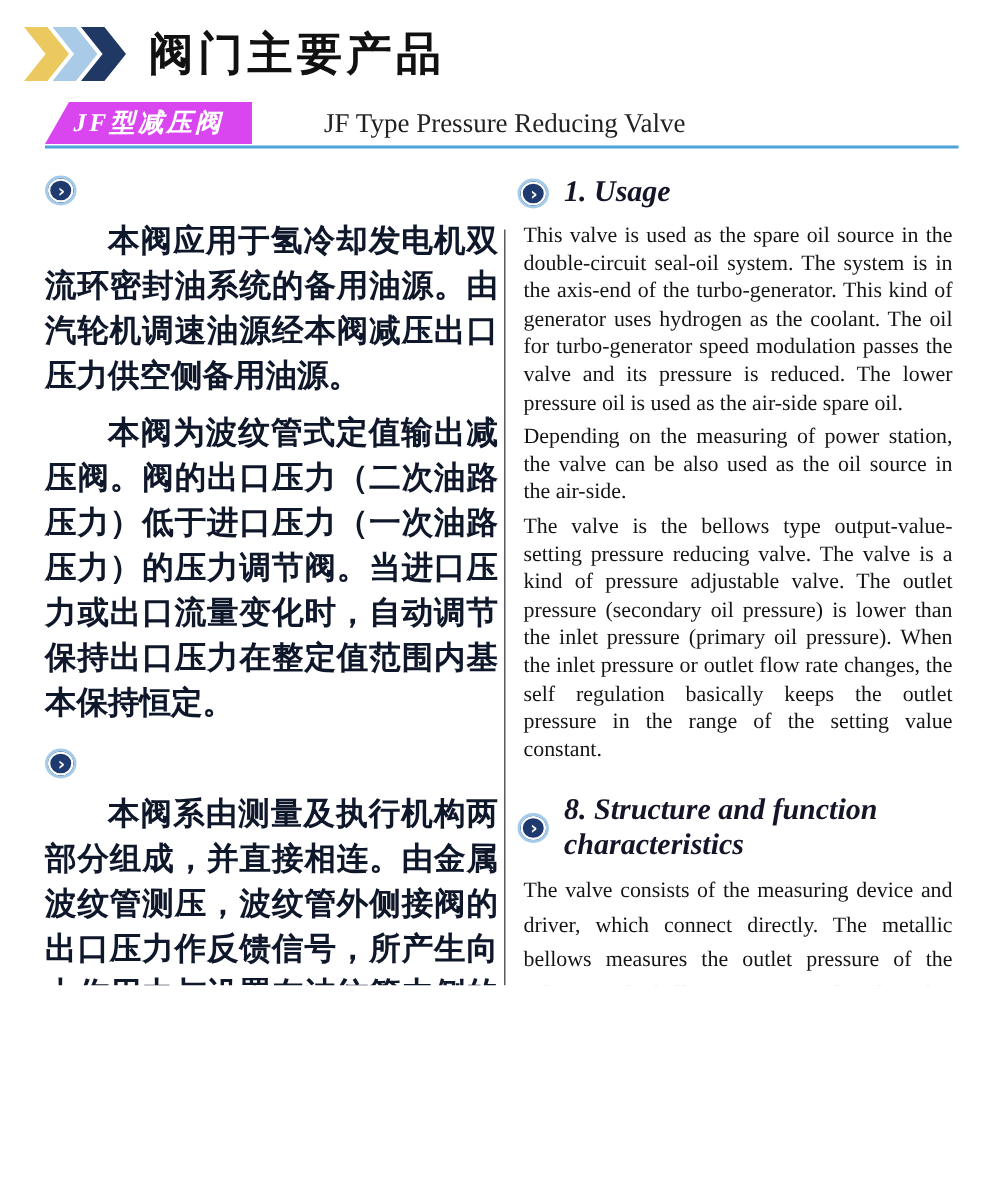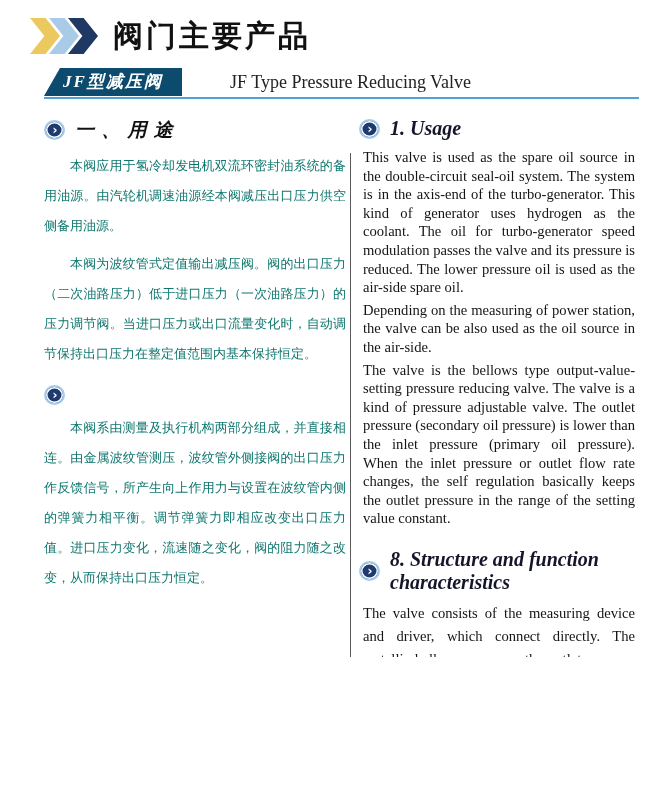--- a/index.html
+++ b/index.html
@@ -4,39 +4,39 @@
 <style>
   html,body{margin:0;padding:0;background:#fff;}
   .page{
     position:relative;
     width:667px;height:657px;
     background:#fff;
     overflow:hidden;
     font-family:"Liberation Serif","DejaVu Serif",serif;
     color:#1c1c1c;
     box-sizing:border-box;
-    padding:14px 28px 0 44px;
+    padding:14px 28px 0 30px;
   }
   
   .hdr{display:flex;align-items:center;height:44px;margin-left:-14px;}
   .chevrons{display:flex;align-items:center;height:38px;}
   .chev{display:inline-block;width:30px;height:36px;margin-right:-11px;
     clip-path:polygon(0 0,52% 0,100% 50%,52% 100%,0 100%,48% 50%);}
   .chev.c1{background:#ecc95e;}
   .chev.c2{background:#a9cbe8;}
   .chev.c3{background:#1f3864;}
   .page-title{
     margin:0 0 0 26px;
     font-family:"Liberation Sans","DejaVu Sans",sans-serif;
     font-size:30px;font-weight:bold;color:#111;letter-spacing:3px;
   }
   
   .banner-row{display:flex;align-items:flex-end;margin-top:10px;height:28px;}
   .tag{
-    background:#0c4a6e;color:#fff;
+    background:#d946ef;color:#fff;
     width:138px;height:28px;line-height:28px;text-align:center;
     font-size:17px;font-weight:bold;font-style:italic;letter-spacing:2px;
     clip-path:polygon(16px 0,100% 0,100% 100%,0 100%);
   }
   .banner-en{
     margin-left:48px;font-size:18px;color:#222;line-height:28px;
   }
   .rule{height:2px;background:#4fa3dc;margin-top:1px;}
   
   .columns{display:flex;margin-top:2px;}
@@ -54,22 +54,22 @@
     display:inline-flex;align-items:center;justify-content:center;
     font-size:12px;font-weight:bold;line-height:1;
     font-family:"DejaVu Sans",sans-serif;
     padding-left:1px;
   }
   .h-zh{margin-left:10px;font-size:19px;font-weight:bold;font-style:italic;
     letter-spacing:.38em;color:#111;}
   .h-en{margin-left:10px;font-size:20px;font-weight:bold;font-style:italic;color:#15152a;}
   
   .zh-p{
-    margin:6px 0 8px 0;font-size:13px;line-height:30px;
-    text-align:justify;text-indent:2em;color:#0f766e;font-weight:400;
+    margin:6px 0 8px 0;font-size:21px;line-height:30px;
+    text-align:justify;text-indent:2em;color:#0f172a;font-weight:700;
   }
   .en-p{
     margin:4px;font-size:14.6px;text-align:justify;color:#141414;
   }
   .en-p.tight{line-height:18.6px;}
   .en-p.loose{line-height:23px;}
 </style>
 </head>
 <body>
 
@@ -88,21 +88,20 @@
     <div class="tag">JF型减压阀</div>
     <div class="banner-en">JF Type Pressure Reducing Valve</div>
   </div>
   <div class="rule"></div>
 
   <div class="columns">
 
     <section class="col zh">
       <div class="h-row">
         <span class="arrow-icon">›</span>
-        <span class="h-zh">一、用途</span>
       </div>
       <p class="zh-p">本阀应用于氢冷却发电机双流环密封油系统的备用油源。由汽轮机调速油源经本阀减压出口压力供空侧备用油源。</p>
       <p class="zh-p">本阀为波纹管式定值输出减压阀。阀的出口压力（二次油路压力）低于进口压力（一次油路压力）的压力调节阀。当进口压力或出口流量变化时，自动调节保持出口压力在整定值范围内基本保持恒定。</p>
 
       <div class="h-row">
         <span class="arrow-icon">›</span>
       </div>
       <p class="zh-p">本阀系由测量及执行机构两部分组成，并直接相连。由金属波纹管测压，波纹管外侧接阀的出口压力作反馈信号，所产生向上作用力与设置在波纹管内侧的弹簧力相平衡。调节弹簧力即相应改变出口压力值。进口压力变化，流速随之变化，阀的阻力随之改变，从而保持出口压力恒定。</p>
 
     </section>

